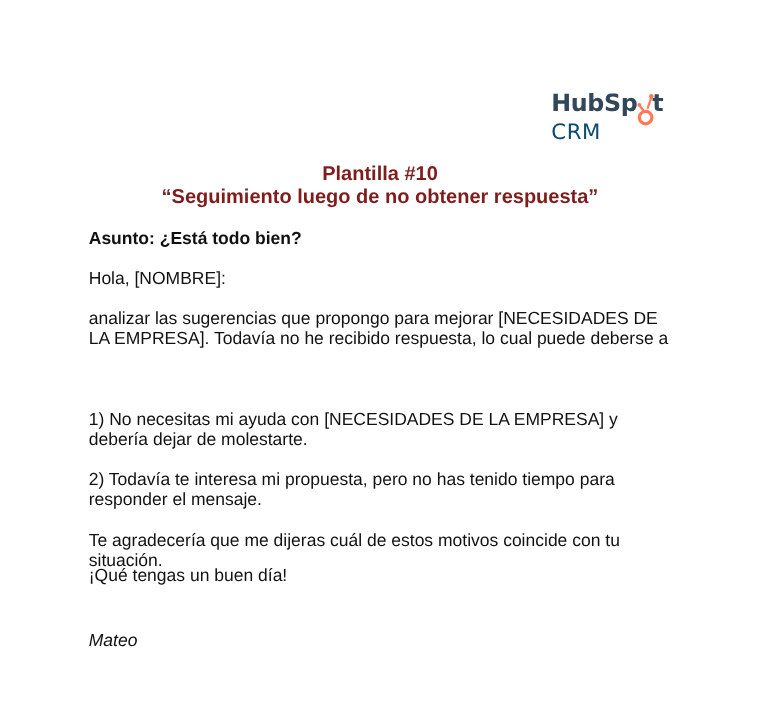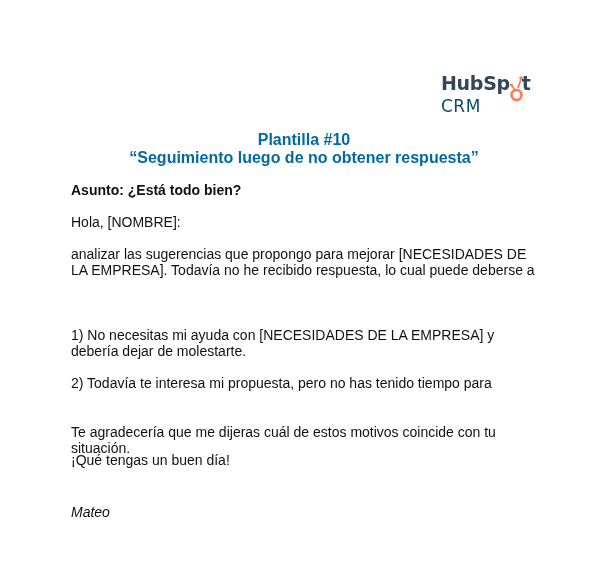--- a/index.html
+++ b/index.html
@@ -16,21 +16,21 @@
       position: relative;
     }
     .logo-o { position: relative; display: inline-block; width: 12px; }
     .logo-o svg { position: absolute; left: -1px; top: -16px; }
     .logo-crm {
       font-family: "DejaVu Sans", sans-serif; font-size: 17px; color: #0c4a6e;
       line-height: 22px; letter-spacing: 0.5px; margin-top: 1px;
     }
     .title {
       position: absolute; left: 0; width: 608px; text-align: center;
-      color: #0369a1; font-weight: bold; font-size: 16px; line-height: 18px;
+      color: #7f1d1d; font-weight: bold; font-size: 16px; line-height: 18px;
     }
     .title1 { top: 131px; }
     .title2 { top: 149px; }
     .p { position: absolute; left: 71px; width: 480px; font-size: 14px; line-height: 16px; margin: 0; }
     .bold { font-weight: bold; }
   </style>
 </head>
 <body>
 
 <div class="logo">
@@ -55,20 +55,21 @@
   <div>LA EMPRESA]. Todavía no he recibido respuesta, lo cual puede deberse a</div>
 </div>
 
 <div class="p" style="top:327px;">
   <div>1) No necesitas mi ayuda con [NECESIDADES DE LA EMPRESA] y</div>
   <div>debería dejar de molestarte.</div>
 </div>
 
 <div class="p" style="top:375px;">
   <div>2) Todavía te interesa mi propuesta, pero no has tenido tiempo para</div>
+  <div>responder el mensaje.</div>
 </div>
 
 <div class="p" style="top:424px;">
   <div>Te agradecería que me dijeras cuál de estos motivos coincide con tu</div>
   <div>situación.</div>
 </div>
 
 <div class="p" style="top:452px;">¡Qué tengas un buen día!</div>
 <div class="p" style="top:504px;font-style:italic;">Mateo</div>
 

